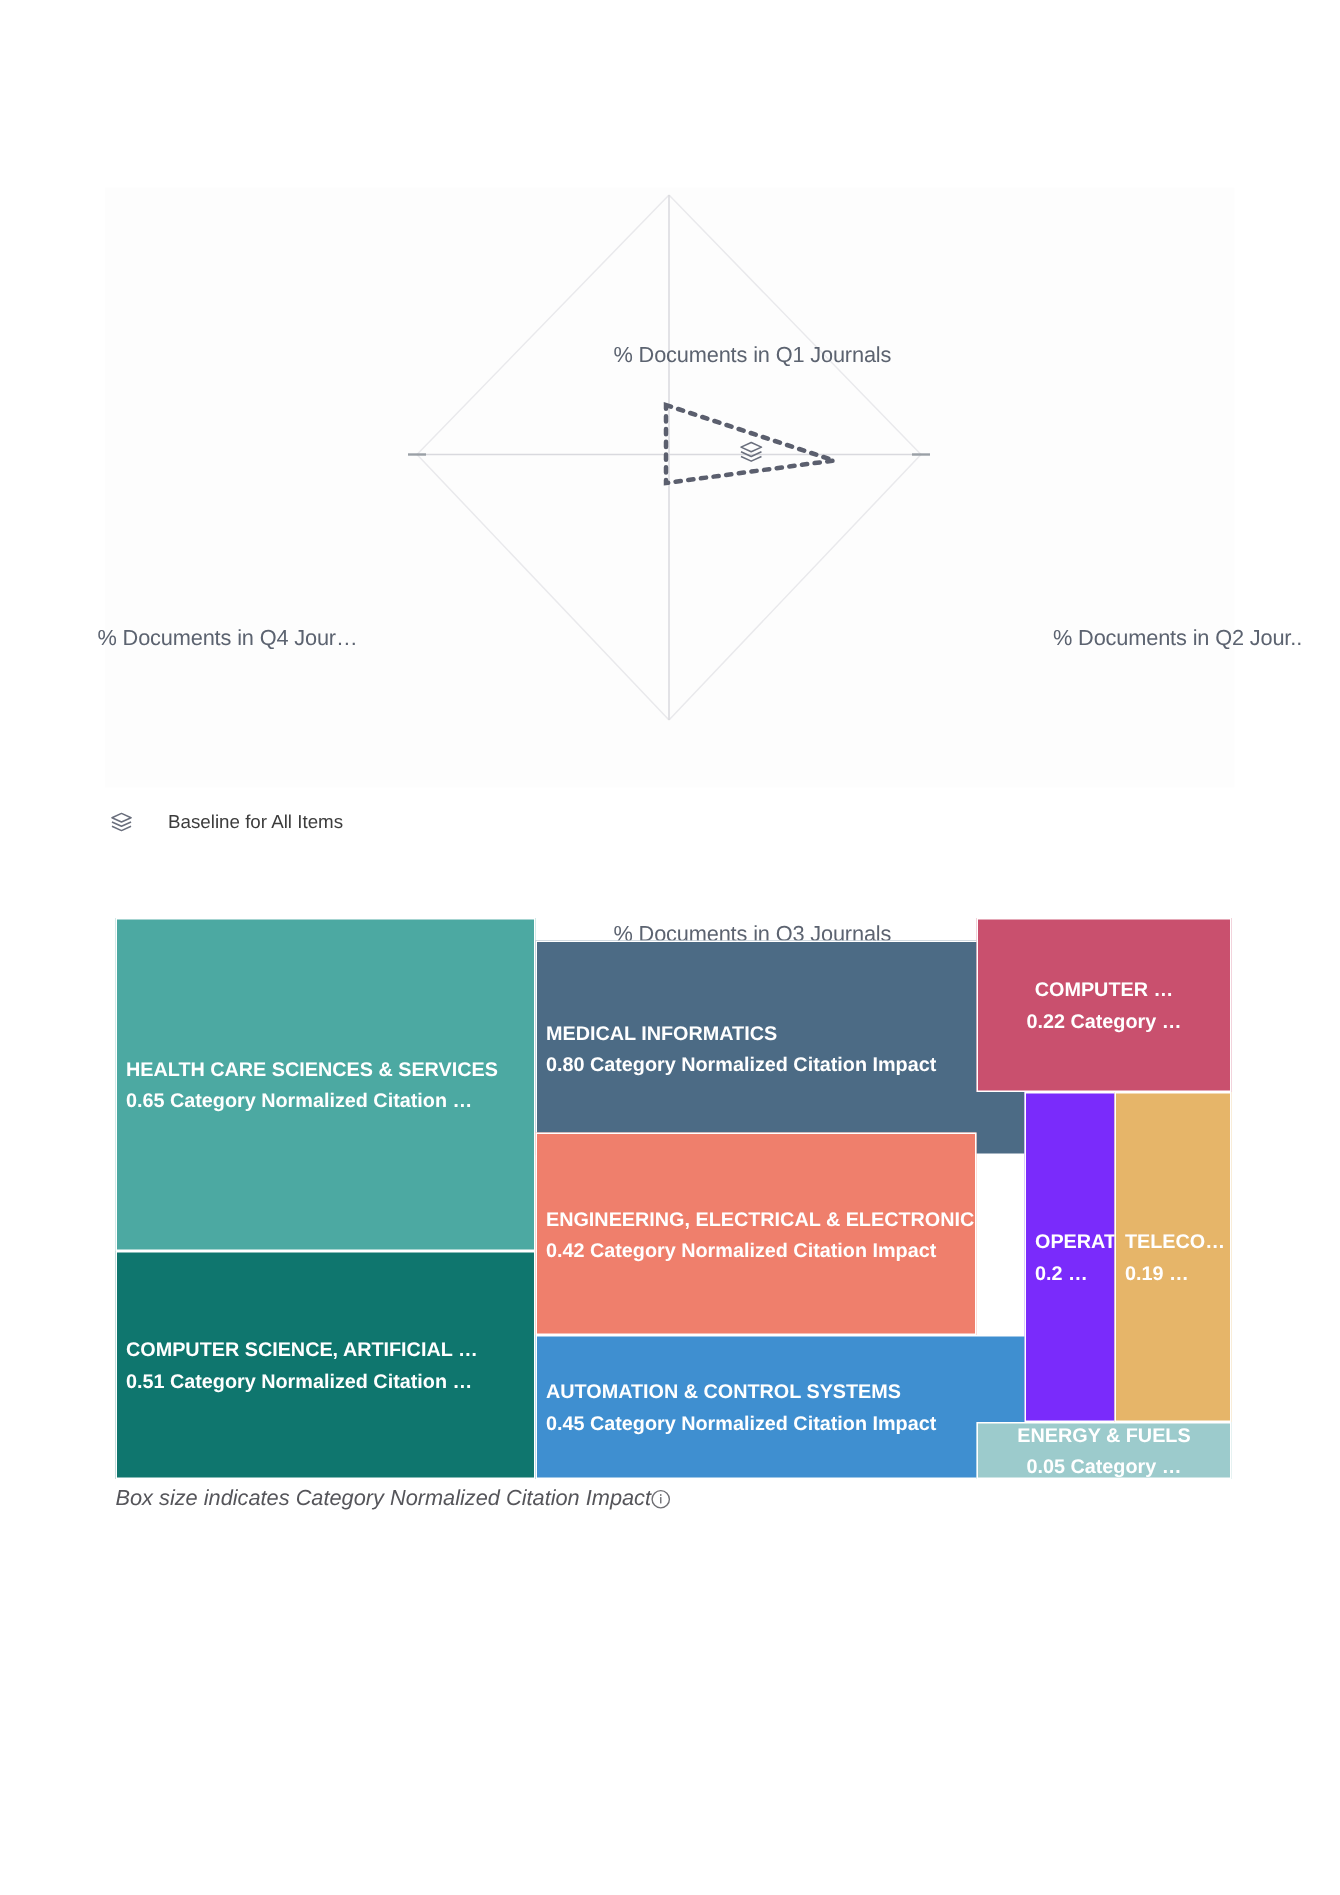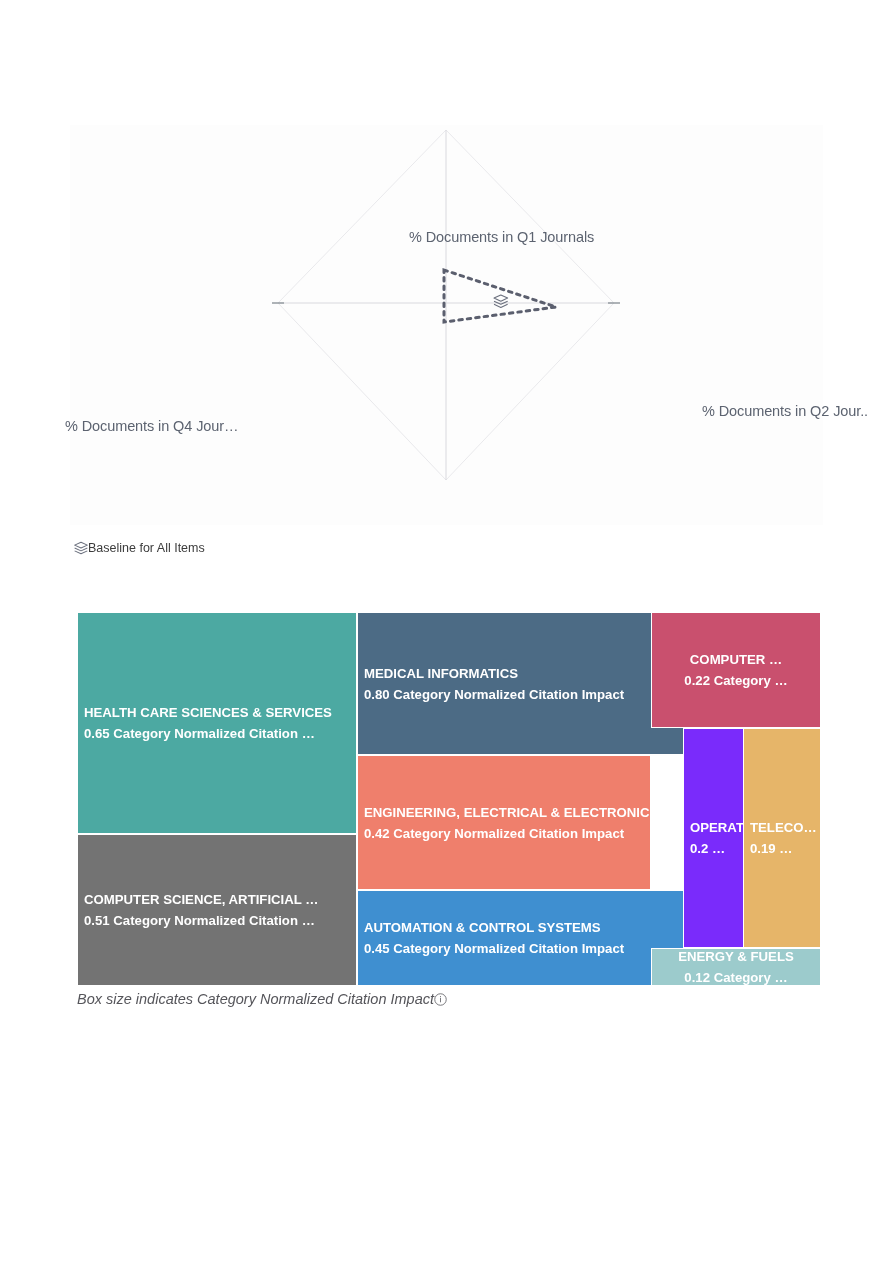--- a/index.html
+++ b/index.html
@@ -42,35 +42,35 @@
   #axis-label-q1 {
     left: 339px;
     top: 104px;
   }
   #axis-label-q3 {
     left: 339px;
     top: 490px;
   }
   #axis-label-q2 {
     left: 632px;
-    top: 278px;
+    top: 293px;
   }
   #axis-label-q4 {
     left: -5px;
     top: 293px;
   }
 
   
   #radar-legend {
     position: absolute;
     left: 74px;
     top: 538px;
     display: flex;
     align-items: center;
-    gap: 0;
+    gap: 24px;
     height: 20px;
   }
   #radar-legend .legend-icon {
     width: 14px;
     height: 14px;
     display: block;
   }
   #radar-legend .legend-text {
     font-size: 12.5px;
     color: #3c3c3c;
@@ -106,21 +106,21 @@
     font-size: 13.2px;
     line-height: 21px;
     white-space: nowrap;
   }
   .tm-text.center { text-align: center; }
   .tm-name, .tm-value { display: block; white-space: nowrap; }
 
   
   #cell-hcss        { left: 0px;   top: 0px;   width: 280px; height: 222px; }
   #cell-csai        { left: 0px;   top: 222px; width: 280px; height: 152px; }
-  #cell-medinf      { left: 280px; top: 0px;   width: 327px; height: 143px; }
+  #cell-medinf      { left: 280px; top: 15px;   width: 327px; height: 143px; }
   #cell-engelec     { left: 280px; top: 143px; width: 294px; height: 135px; }
   #cell-autoctrl    { left: 280px; top: 278px; width: 348px; height: 96px; padding-left: 48px;  }
   #cell-compinfo    { left: 574px; top: 0px;   width: 170px; height: 116px; }
   #cell-operations  { left: 574px; top: 116px; width: 92px;  height: 220px; margin-left: 32px; }
   #cell-telecom     { left: 666px; top: 116px; width: 78px;  height: 220px; }
   #cell-energy      { left: 574px; top: 336px; width: 170px; height: 38px;  }
 
   
   #treemap-caption {
     position: absolute;
@@ -198,21 +198,21 @@
 
 <div id="treemap">
 
   <div class="tm-cell" id="cell-hcss" style="background:#4CA9A2">
     <div class="tm-text">
       <span class="tm-name">HEALTH CARE SCIENCES &amp; SERVICES</span>
       <span class="tm-value">0.65 Category Normalized Citation …</span>
     </div>
   </div>
 
-  <div class="tm-cell" id="cell-csai" style="background:#737373">
+  <div class="tm-cell" id="cell-csai" style="background:#0f766e">
     <div class="tm-text">
       <span class="tm-name">COMPUTER SCIENCE, ARTIFICIAL …</span>
       <span class="tm-value">0.51 Category Normalized Citation …</span>
     </div>
   </div>
 
   <div class="tm-cell" id="cell-medinf" style="background:#4C6B85">
     <div class="tm-text">
       <span class="tm-name">MEDICAL INFORMATICS</span>
       <span class="tm-value">0.80 Category Normalized Citation Impact</span>
@@ -250,21 +250,21 @@
   <div class="tm-cell" id="cell-telecom" style="background:#E6B569">
     <div class="tm-text">
       <span class="tm-name">TELECO…</span>
       <span class="tm-value">0.19 …</span>
     </div>
   </div>
 
   <div class="tm-cell" id="cell-energy" style="background:#9CCBCC">
     <div class="tm-text center">
       <span class="tm-name">ENERGY &amp; FUELS</span>
-      <span class="tm-value">0.12 Category …</span>
+      <span class="tm-value">0.05 Category …</span>
     </div>
   </div>
 </div>
 
 <div id="treemap-caption">
   <span class="caption-text">Box size indicates Category Normalized Citation Impact</span>
   <svg class="info-icon" viewBox="0 0 14 14">
     <circle cx="7" cy="7" r="6.2" fill="none" stroke="#6f6f74" stroke-width="1"></circle>
     <rect x="6.5" y="5.4" width="1" height="4.6" fill="#6f6f74"></rect>
     <rect x="6.5" y="3.3" width="1" height="1.3" fill="#6f6f74"></rect>

